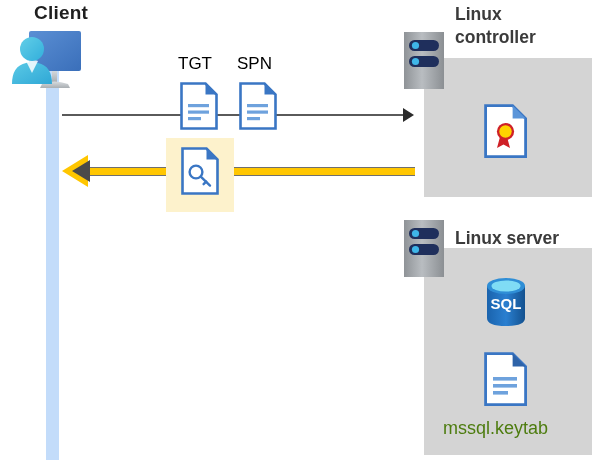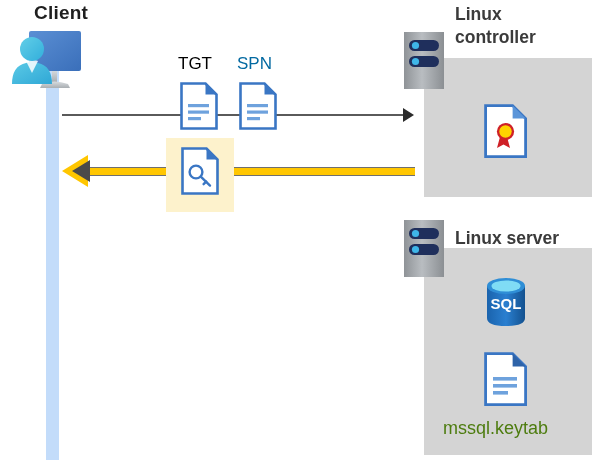--- a/index.html
+++ b/index.html
@@ -12,21 +12,21 @@
   }
   .abs{position:absolute;}
 
   
   .lbl{color:#3b3b3b;white-space:pre;}
 
   #client-title{left:34px;top:2px;font-size:19px;font-weight:bold;color:#1f1f1f;letter-spacing:.2px;}
   #dc-title{left:455px;top:3px;font-size:17.5px;font-weight:bold;color:#3b3b3b;line-height:23px;}
   #linux-title{left:455px;top:228px;font-size:17.5px;font-weight:bold;color:#3b3b3b;}
   #tgt-label{left:178px;top:54px;font-size:17px;color:#000000;}
-  #spn-label{left:237px;top:54px;font-size:17px;color:#0369a1;}
+  #spn-label{left:237px;top:54px;font-size:17px;color:#000000;}
   #keytab-label{left:443px;top:418px;font-size:18px;color:#4d7c0f;}
 
   
   .panel{background:#d4d4d4;}
   #dc-panel{left:424px;top:58px;width:168px;height:139px;}
   #linux-panel{left:424px;top:248px;width:168px;height:207px;}
 
   
   #client-lifeline{left:46px;top:62px;width:13px;height:398px;background:#c3dcfa;}
 

